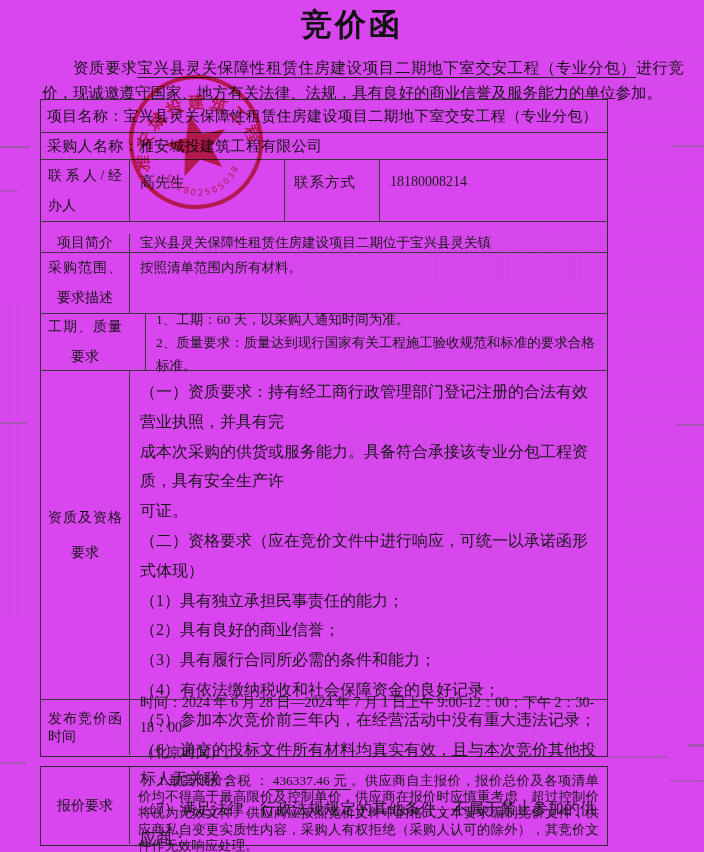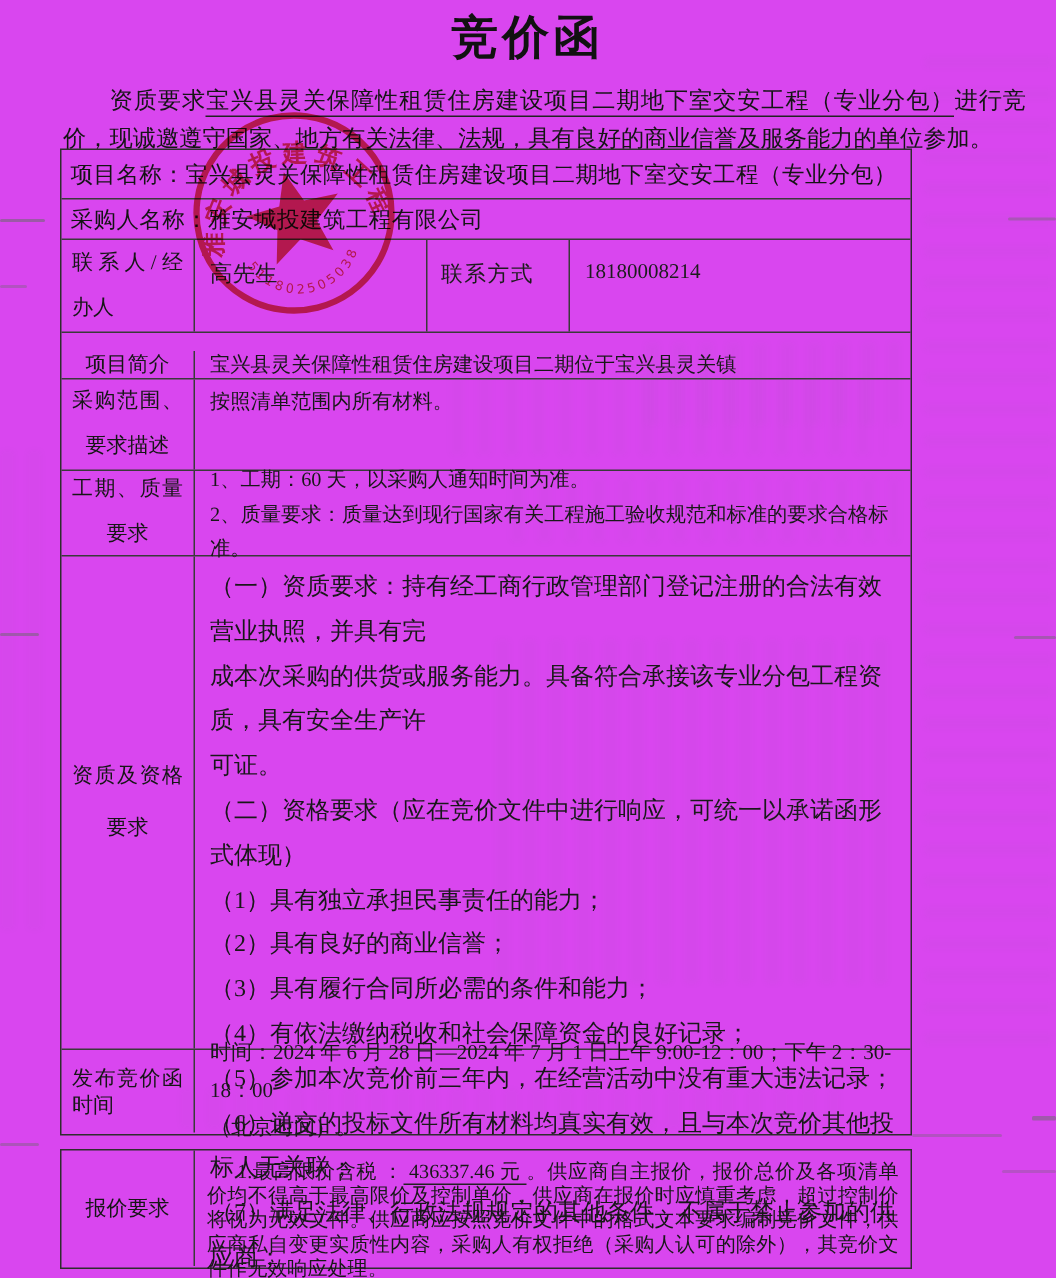--- a/index.html
+++ b/index.html
@@ -25,21 +25,21 @@
   .tbl{
     position:absolute;left:40px;width:568px;
     border:1.6px solid #2e2e2e;box-sizing:border-box;
     background:transparent;
   }
   .tbl1{top:99px;height:658px;}
   .tbl2{top:766px;height:80px;}
   .row{display:flex;box-sizing:border-box;border-top:1px solid #3a3a3a;}
   .row:first-child{border-top:none;}
   .t1r1{height:32px;} .t1r2{height:27px;} .t1r3{height:62px;}
-  .t1r4{height:31px;align-items:flex-end;} .t1r5{height:61px;} .t1r6{height:57px;}
+  .t1r4{height:31px;align-items:flex-end;} .t1r5{height:61px;} .t1r6{height:57px;gap:16px;}
   .t1r7{height:329px;} .t1r8{height:56px;}
   .t2r1{height:77px;}
   .lab{
     width:88px;flex:0 0 88px;box-sizing:border-box;
     display:flex;flex-direction:column;justify-content:center;
     padding:0 7px;font-size:14px;color:#161616;
   }
   .lab .ln{display:block;}
   .lab .j{text-align:justify;text-align-last:justify;}
   .lab .c{text-align:center;}

